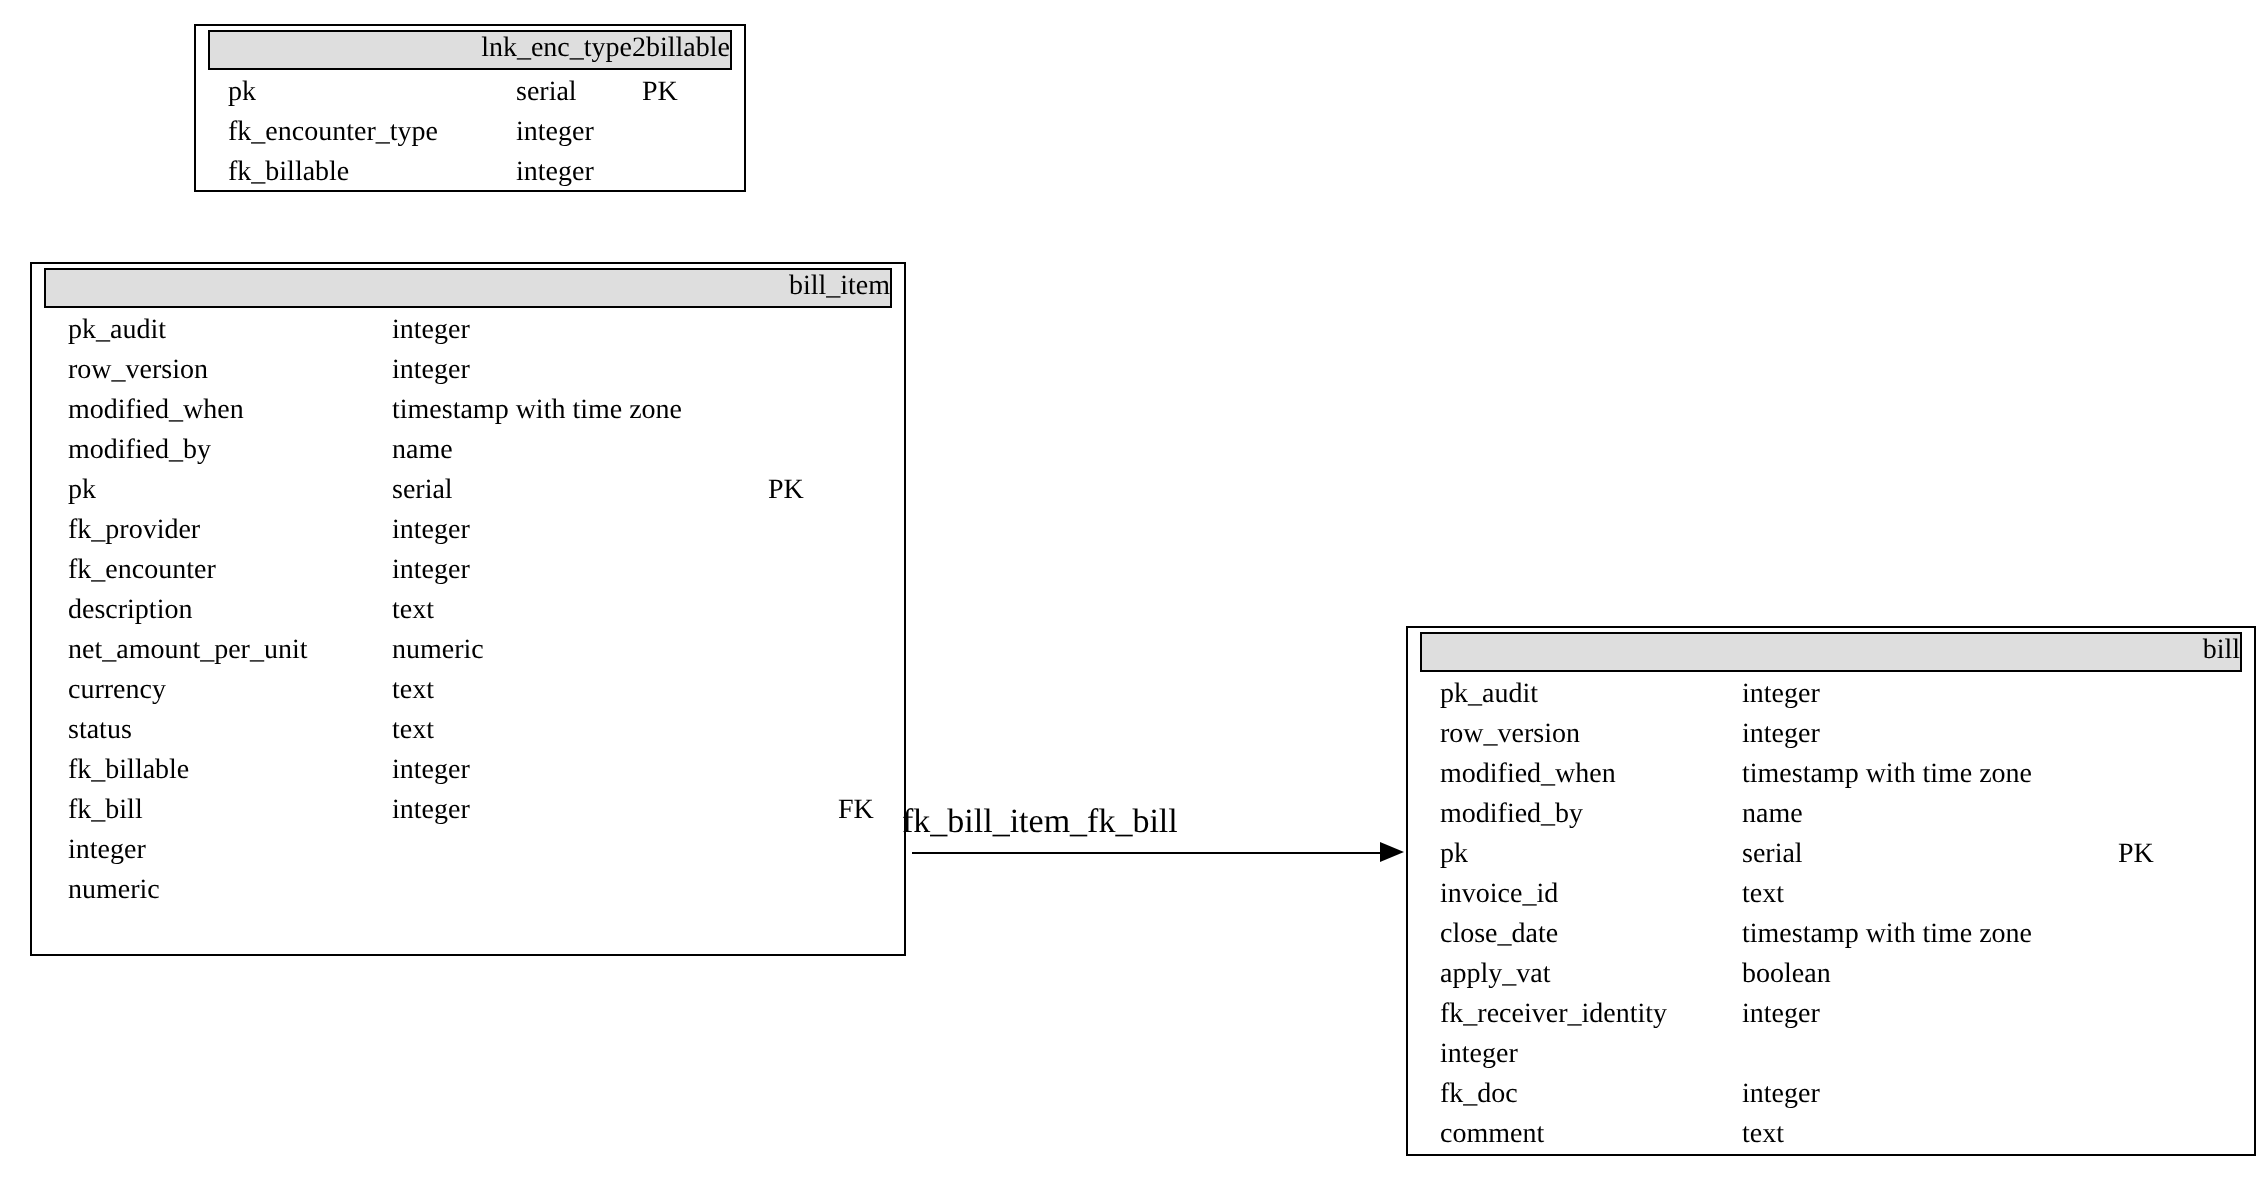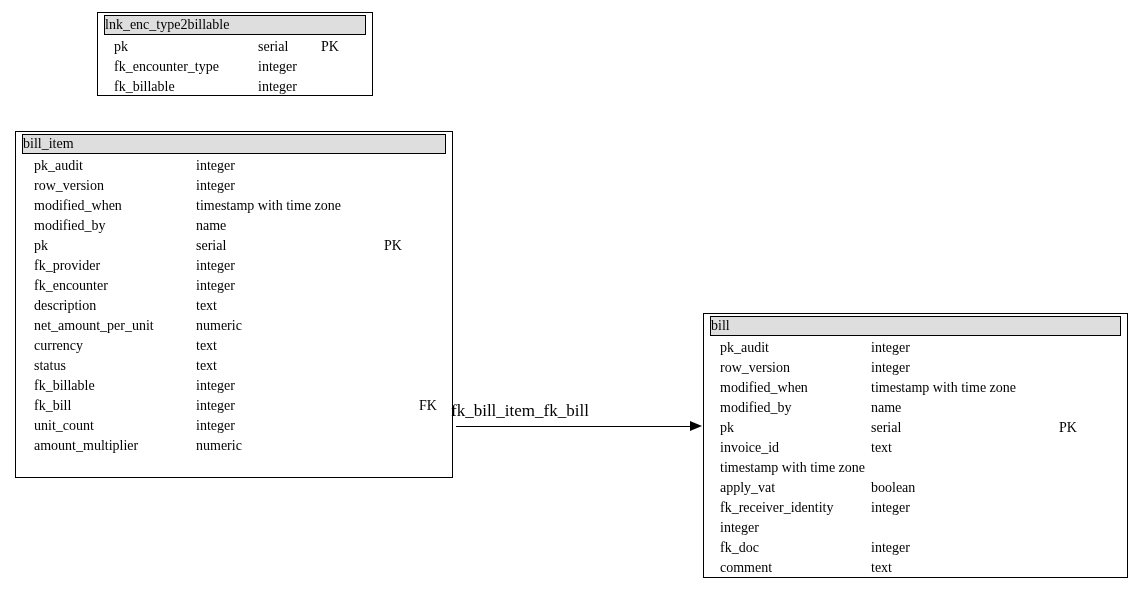--- a/index.html
+++ b/index.html
@@ -23,21 +23,21 @@
     background:var(--bg);
     border:1px solid var(--border);
     box-sizing:border-box;
   }
   .table-title{
     margin:2px 6px;
     height:18px;
     line-height:18px;
     border:1px solid var(--border);
     background:var(--title-bg);
-    text-align:left;
+    text-align:right;
     overflow:hidden;
   }
   .table-rows{display:block;}
   .row{
     display:grid;
     height:20px;
     line-height:20px;
     align-items:center;
     white-space:nowrap;
   }
@@ -175,27 +175,25 @@
           <span class="cell"></span>
           <span class="cell"></span>
         </div>
         <div class="row">
           <span class="cell">fk_bill</span>
           <span class="cell">integer</span>
           <span class="cell"></span>
           <span class="cell">FK</span>
         </div>
         <div class="row">
-          <span class="cell">unit_count</span>
-          <span class="cell">integer</span>
-          <span class="cell"></span>
-          <span class="cell"></span>
-        </div>
-        <div class="row">
-          <span class="cell">amount_multiplier</span>
+          <span class="cell">integer</span>
+          <span class="cell"></span>
+          <span class="cell"></span>
+        </div>
+        <div class="row">
           <span class="cell">numeric</span>
           <span class="cell"></span>
           <span class="cell"></span>
         </div>
       </div>
   </div>
 
   <div class="table table--bill">
     <div class="table-title">bill</div>
     <div class="table-rows">
@@ -229,20 +227,21 @@
           <span class="cell">PK</span>
           <span class="cell"></span>
         </div>
         <div class="row">
           <span class="cell">invoice_id</span>
           <span class="cell">text</span>
           <span class="cell"></span>
           <span class="cell"></span>
         </div>
         <div class="row">
+          <span class="cell">close_date</span>
           <span class="cell">timestamp with time zone</span>
           <span class="cell"></span>
           <span class="cell"></span>
         </div>
         <div class="row">
           <span class="cell">apply_vat</span>
           <span class="cell">boolean</span>
           <span class="cell"></span>
           <span class="cell"></span>
         </div>

